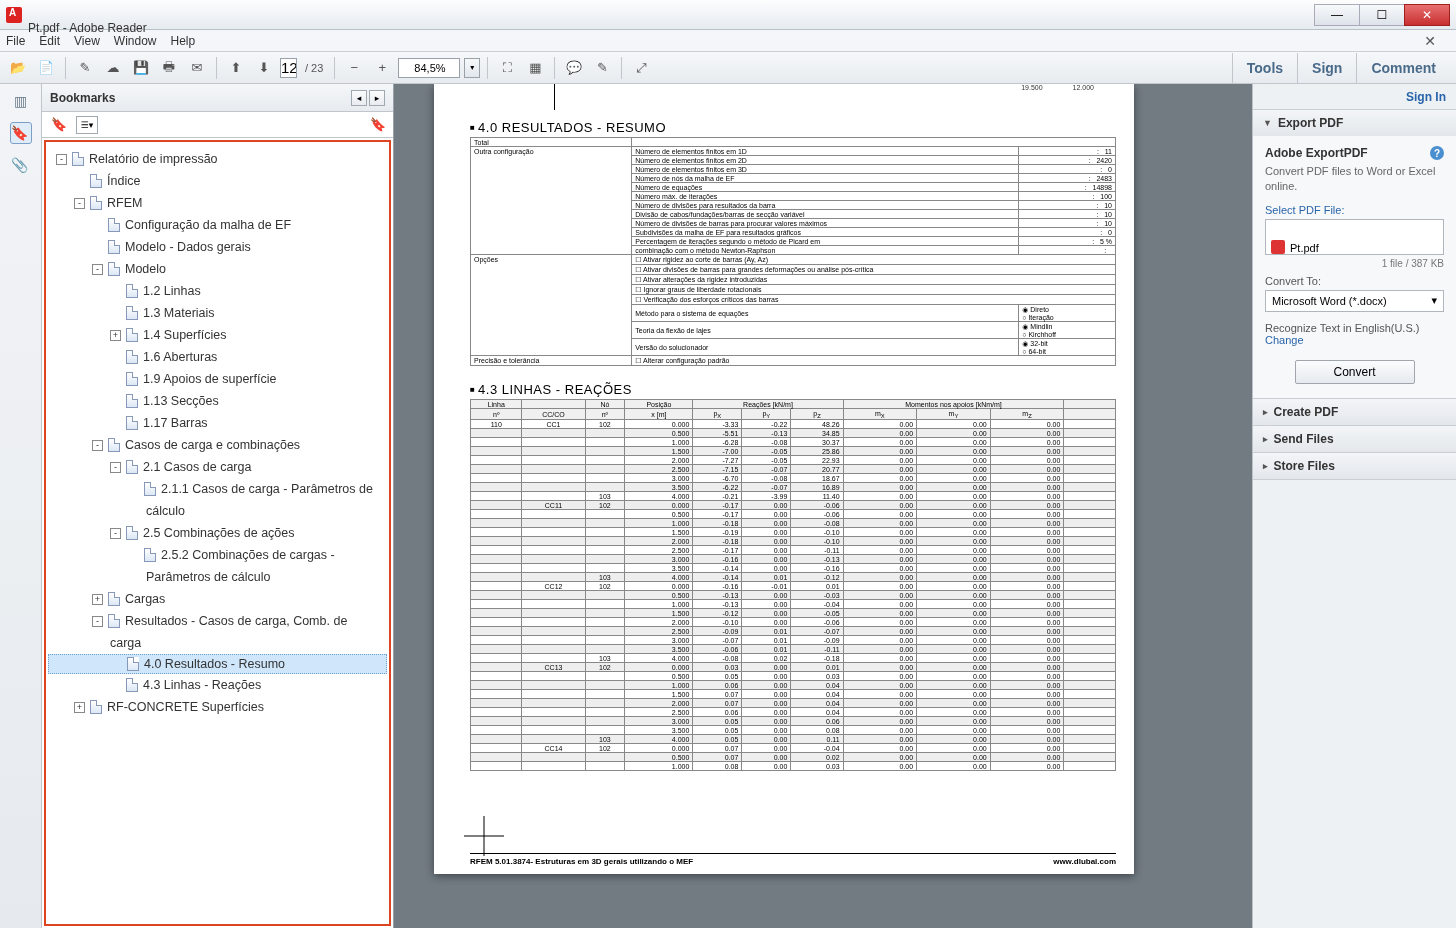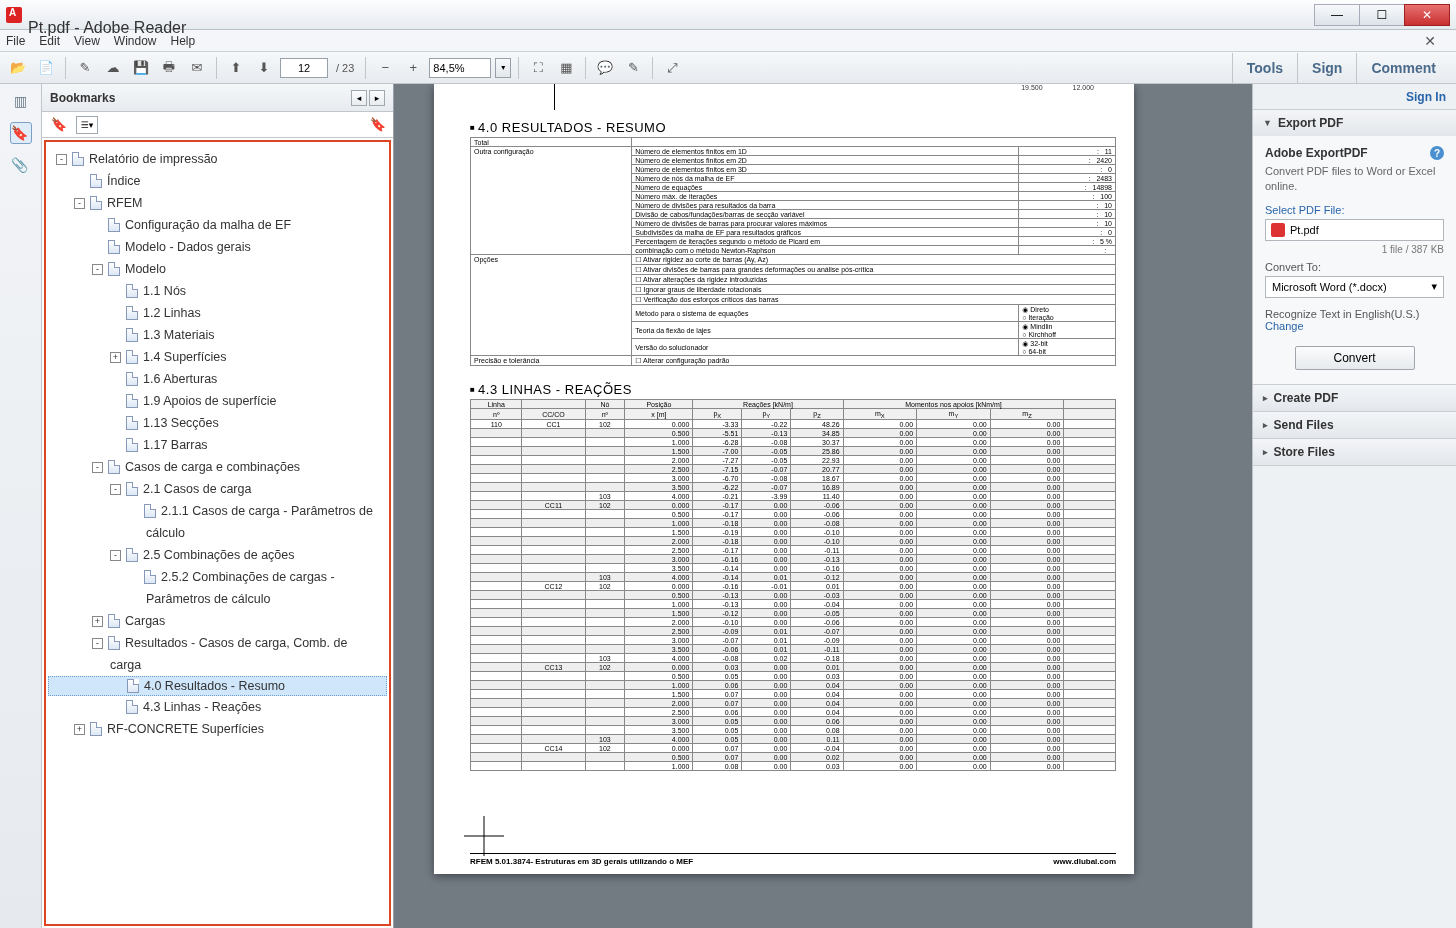--- a/index.html
+++ b/index.html
@@ -2,37 +2,37 @@
 <html><head>
 <meta charset="utf-8">
 <style>
 * { margin: 0; padding: 0; box-sizing: border-box; font-family: "Segoe UI", Tahoma, sans-serif; }
 body { background: #eaeef2; overflow: hidden; width: 1456px; height: 928px; }
 
 
 .titlebar { height: 30px; background: linear-gradient(#fdfdfe,#e6ebf0); display: flex; align-items: center; padding: 0 6px; border-bottom: 1px solid #b8c0c8; }
 .titlebar .appicon { width: 16px; height: 16px; background: #d22; margin-right: 6px; border-radius: 2px; position: relative; }
 .titlebar .appicon::after { content:"A"; font-size:10px; color:#fff; position:absolute; left:3px; top:0; font-weight:bold; }
-.titlebar .title { font-size: 16px; color: #333; margin-top: 26px; }
+.titlebar .title { font-size: 12px; color: #333; margin-top: 26px; }
 .titlebar .winbtns { margin-left: auto; display: flex; }
 .winbtn { width: 46px; height: 22px; display:flex; align-items:center; justify-content:center; font-size:12px; border:1px solid #aab; margin-left:-1px; background:linear-gradient(#f7f9fb,#dde3ea); }
 .winbtn.close { background: linear-gradient(#e87070,#c83030); color:#fff; border-color:#a02020; }
 
 
 .menubar { height: 22px; background: #f4f6f9; display:flex; align-items:center; padding: 0 6px; border-bottom:1px solid #c8cfd6; }
 .menubar span { font-size: 12px; color:#333; margin-right: 14px; cursor:default; }
 .menubar .closex { margin-left:auto; font-size:14px; color:#555; }
 
 
 .toolbar { height: 32px; background: linear-gradient(#f6f8fa,#e7ebef); border-bottom:1px solid #c0c6cc; display:flex; align-items:center; padding:0 6px; gap:4px; }
 .tbtn { width:24px; height:24px; display:flex; align-items:center; justify-content:center; border-radius:3px; font-size:13px; color:#555; }
 .tsep { width:1px; height:22px; background:#c0c6cc; margin:0 3px; }
-.pageinput { width:48px; height:20px; border:1px solid #98a0aa; background:#fff; font-size:11px; text-align:center; }
+.pageinput { width:17px; height:20px; border:1px solid #98a0aa; background:#fff; font-size:15px; text-align:center; }
 .pagecount { font-size:11px; color:#555; margin:0 4px; }
-.zoomsel { width:62px; height:20px; border:1px solid #98a0aa; background:#fff; font-size:11px; padding:0 3px; display:flex; align-items:center; }
+.zoomsel { width:62px; height:20px; border:1px solid #98a0aa; background:#fff; font-size:11px; padding:0 15px; display:flex; align-items:center; }
 .zoomdd { width:16px; height:20px; border:1px solid #98a0aa; background:linear-gradient(#f7f9fb,#e2e7ec); display:flex; align-items:center; justify-content:center; font-size:8px; }
 .rightlinks { margin-left:auto; display:flex; align-items:center; height:100%;text-align:right; }
 .rightlinks span { font-size:14px; font-weight:600; color:#4a6a8a; padding:0 14px; border-left:1px solid #c0c6cc; line-height:30px; cursor:default; }
 
 
 .mainrow { display:flex; height: calc(928px - 30px - 22px - 32px); }
 
 
 .leftstrip { width: 42px; background: linear-gradient(#f2f4f7,#e6eaee); border-right:1px solid #c0c6cc; display:flex; flex-direction:column; align-items:center; padding-top:6px; gap:10px; }
 .stripicon { width:22px; height:22px; display:flex; align-items:center; justify-content:center; font-size:14px; color:#6a7a8a; }
@@ -83,21 +83,21 @@
 .signin { height:26px; display:flex; align-items:center; justify-content:flex-end; padding:0 10px; border-bottom:1px solid #c8ced4; }
 .signin a { color:#2864aa; font-size:12px; text-decoration:none;font-weight:bold; }
 .acc { border-bottom:1px solid #c8ced4; }
 .acchdr { height:26px; background:linear-gradient(#f3f5f8,#e3e7eb); display:flex; align-items:center; padding:0 10px; font-weight:bold; font-size:12px; color:#333; }
 .acchdr .tri { margin-right:6px; font-size:9px; color:#555; }
 .accbody { padding:10px 12px; background:#f7f8fa; }
 .accbody .h { font-weight:bold; font-size:12px; color:#333; margin-bottom:4px; display:flex; justify-content:space-between; }
 .accbody .qicon { width:14px; height:14px; border-radius:50%; background:#4a90d0; color:#fff; display:flex; align-items:center; justify-content:center; font-size:10px; }
 .accbody .sub { font-size:11px; color:#666; line-height:1.35; margin-bottom:10px; }
 .accbody .lbl { font-size:11px; color:#555; margin:6px 0 3px; }
-.filebox { border:1px solid #b0b6bc; background:#fff; height:22px; display:flex; align-items:center; padding:0 5px; font-size:11px; }
+.filebox { border:1px solid #b0b6bc; background:#fff; height:36px; display:flex; align-items:flex-end; padding:0 5px; font-size:11px; }
 .filebox .pdfic { width:14px; height:14px; background:#d33; margin-right:5px; border-radius:2px; }
 .fileinfo { text-align:right; font-size:10px; color:#777; margin-top:3px; }
 .select { border:1px solid #b0b6bc; background:#fff; height:22px; display:flex; align-items:center; padding:0 6px; font-size:11px; justify-content:space-between; }
 .recog { font-size:11px; color:#555; margin-top:10px; }
 .recog a { color:#2864aa; text-decoration:none; }
 .convertbtn { margin:14px auto 4px; width:120px; height:24px; border:1px solid #a0a6ac; background:linear-gradient(#fbfcfd,#e6eaee); display:flex; align-items:center; justify-content:center; font-size:12px; border-radius:2px; }
 </style>
 </head>
 <body>
 
@@ -222,28 +222,20 @@
             <span class="pageicon"></span>
           </span>
           <span>Modelo</span>
         </div>
         <div class="node">
           <span class="sp" style="width: 62px;"></span>
           <span class="sp" style="width: 15px;"></span>
           <span class="ic">
             <span class="pageicon"></span>
           </span>
-          <span>1.1 Nós</span>
-        </div>
-        <div class="node">
-          <span class="sp" style="width: 62px;"></span>
-          <span class="sp" style="width: 15px;"></span>
-          <span class="ic">
-            <span class="pageicon"></span>
-          </span>
           <span>1.2 Linhas</span>
         </div>
         <div class="node">
           <span class="sp" style="width: 62px;"></span>
           <span class="sp" style="width: 15px;"></span>
           <span class="ic">
             <span class="pageicon"></span>
           </span>
           <span>1.3 Materiais</span>
         </div>

